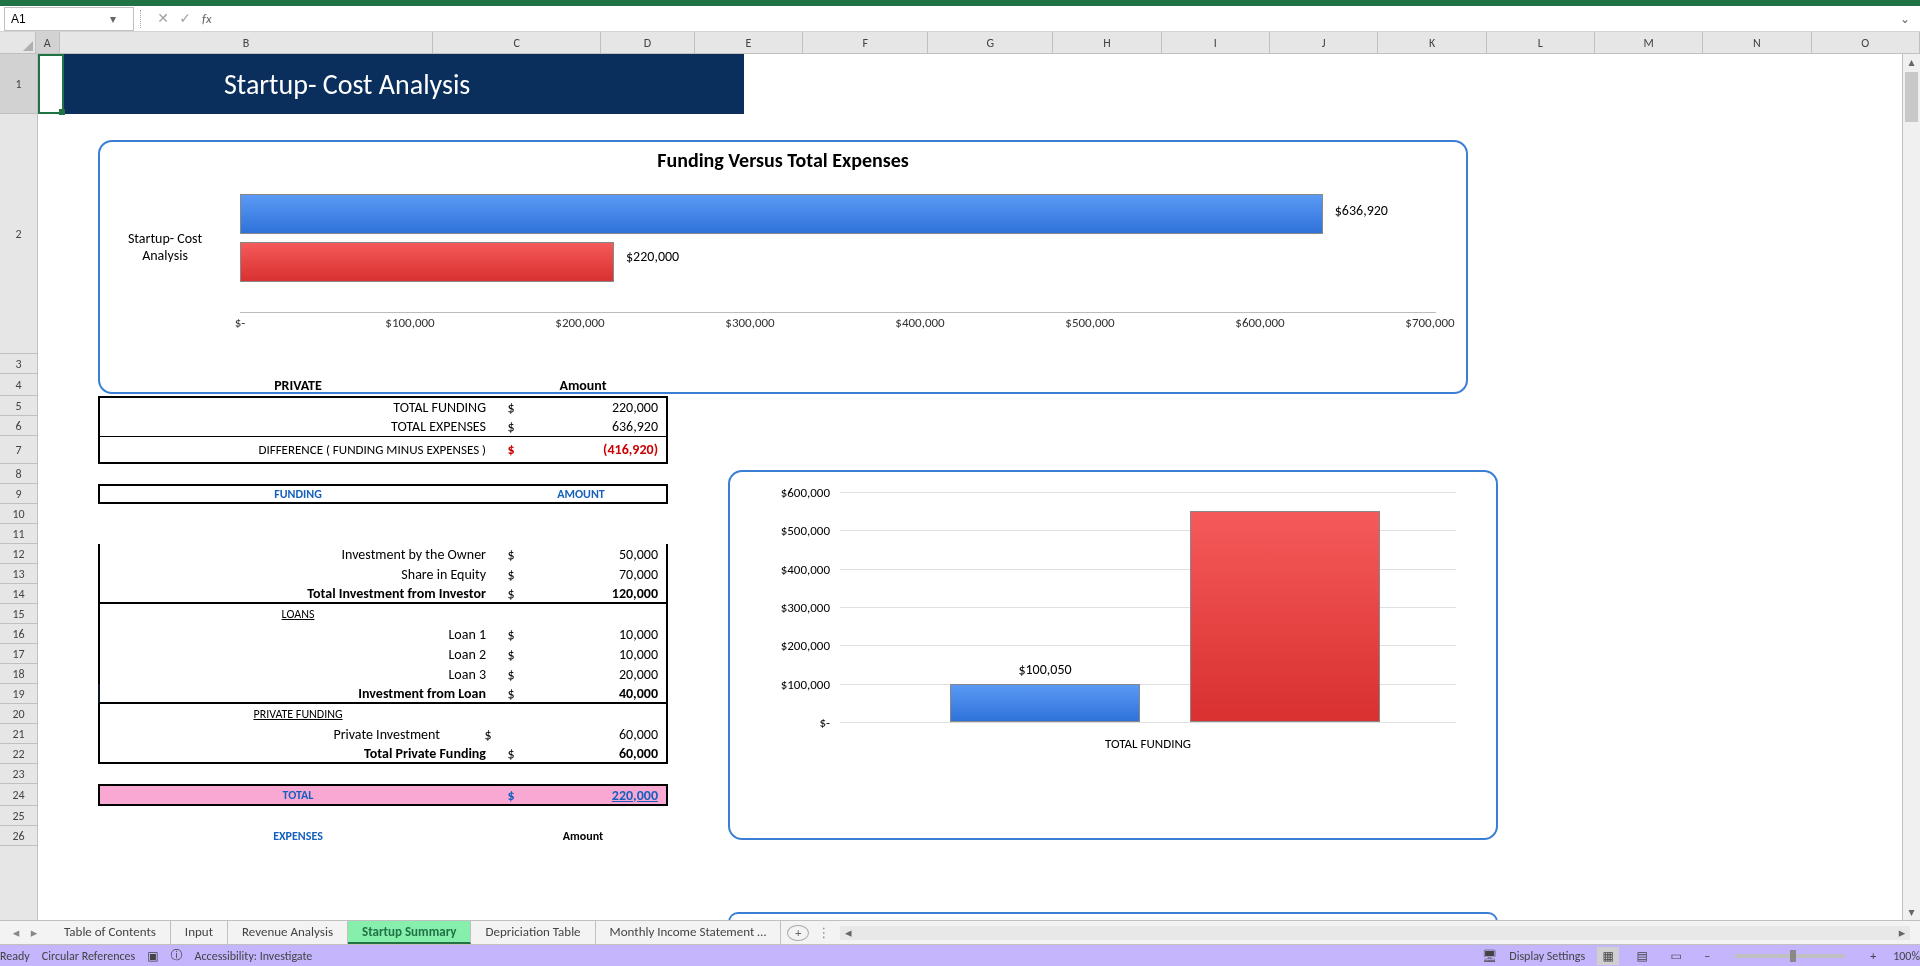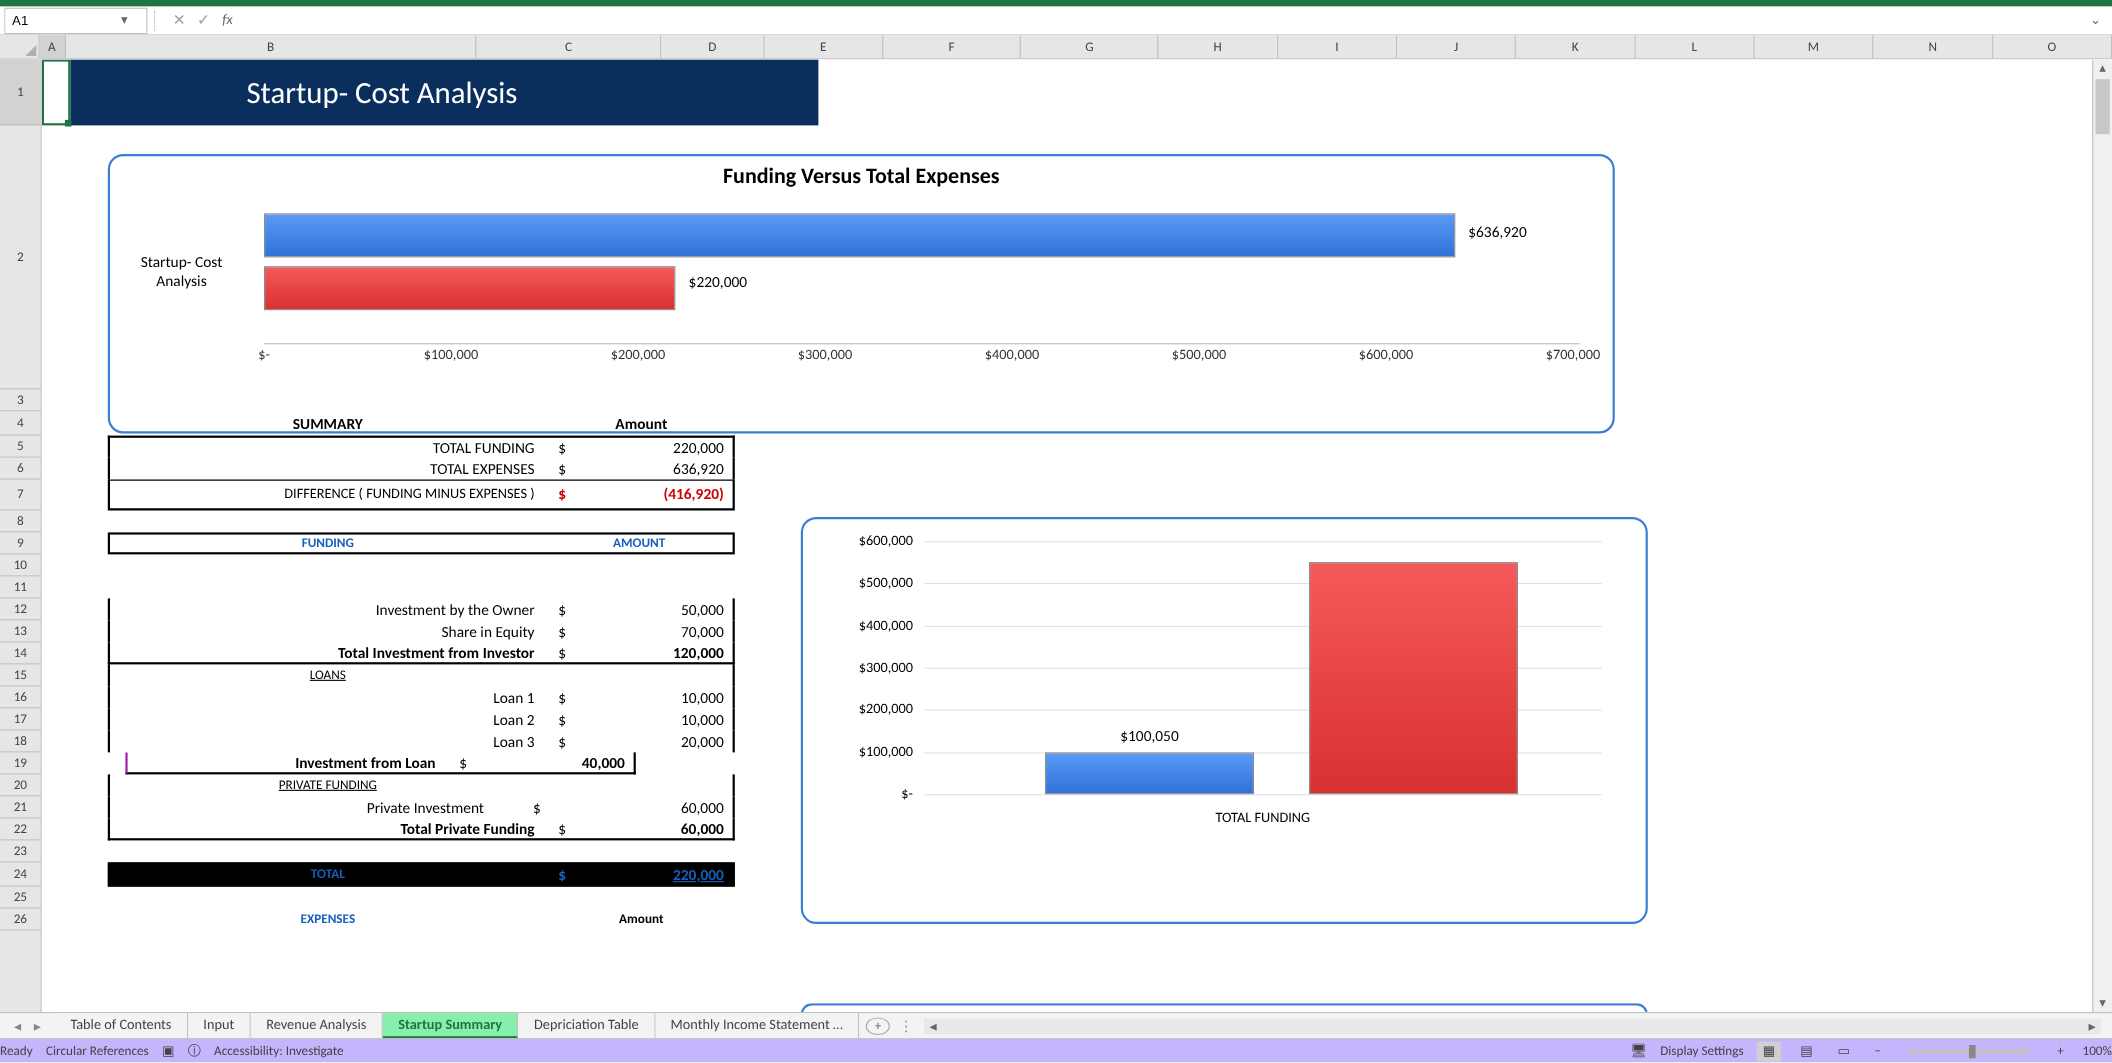--- a/index.html
+++ b/index.html
@@ -209,21 +209,21 @@
           <div class="vbar blue" style="height: 38.3525px; left: 110px; bottom: 30px;"></div>
           <div class="vbar-lbl" style="left: 205px; bottom: 74.3525px;">$100,050</div>
           <div class="vbar red" style="height: 210.833px; left: 350px; bottom: 30px;"></div>
           <div style="position: absolute; left: 0px; right: 0px; top: 244px; text-align: center; font-size: 13px;">TOTAL FUNDING</div>
         </div>
     </div>
 
     <div class="chart-box" style="left:690px; top:858px; width:770px; height:20px; border-bottom:none;"></div>
 
   <div class="cellrow" style="top: 320px; height: 22px; left: 60px; width: 570px;">
-        <div style="flex:1;text-align:center;font-weight:bold;font-size:14px">SUMMARY</div>
+        <div style="flex:1;text-align:center;font-weight:bold;font-size:14px">PRIVATE</div>
         <div style="width:170px;text-align:center;font-weight:bold;font-size:14px">Amount</div>
       </div>
       <div class="cellrow" style="top: 342px; height: 20px; left: 60px; width: 570px;;border:2px solid #000;border-bottom:none">
         <div class="tbl-label">TOTAL FUNDING</div>
         <div class="tbl-cur">$</div>
         <div class="tbl-val">220,000</div>
       </div>
       <div class="cellrow" style="top: 362px; height: 20px; left: 60px; width: 570px;;border-left:2px solid #000;border-right:2px solid #000">
         <div class="tbl-label">TOTAL EXPENSES</div>
         <div class="tbl-cur">$</div>
@@ -265,40 +265,40 @@
       <div class="cellrow" style="top: 590px; height: 20px; left: 60px; width: 570px;;border-left:2px solid #000;border-right:2px solid #000;">
         <div class="tbl-label" style="">Loan 2</div>
         <div class="tbl-cur">$</div>
         <div class="tbl-val" style="">10,000</div>
       </div>
       <div class="cellrow" style="top: 610px; height: 20px; left: 60px; width: 570px;;border-left:2px solid #000;border-right:2px solid #000;">
         <div class="tbl-label" style="">Loan 3</div>
         <div class="tbl-cur">$</div>
         <div class="tbl-val" style="">20,000</div>
       </div>
-      <div class="cellrow" style="top: 630px; height: 20px; left: 76px; width: 464px;;border-left:2px solid #a21caf;border-right:2px solid #000;border-bottom:2px solid #000">
+      <div class="cellrow" style="top: 630px; height: 20px; left: 60px; width: 570px;;border-left:2px solid #0f172a;border-right:2px solid #000;border-bottom:2px solid #000">
         <div class="tbl-label" style="font-weight:bold">Investment from Loan</div>
         <div class="tbl-cur">$</div>
         <div class="tbl-val" style="font-weight:bold">40,000</div>
       </div>
       <div class="cellrow" style="top: 650px; height: 20px; left: 60px; width: 570px;;border:2px solid #000;border-bottom:none;border-top:none">
         <div style="flex:1;text-align:center;text-decoration:underline">PRIVATE FUNDING</div>
         <div style="width:170px"></div>
       </div>
       <div class="cellrow" style="top: 670px; height: 20px; left: 60px; width: 570px;;border-left:2px solid #000;border-right:2px solid #000;gap:23px;">
         <div class="tbl-label" style="">Private Investment</div>
         <div class="tbl-cur">$</div>
         <div class="tbl-val" style="">60,000</div>
       </div>
       <div class="cellrow" style="top: 690px; height: 20px; left: 60px; width: 570px;;border-left:2px solid #000;border-right:2px solid #000;border-bottom:2px solid #000">
         <div class="tbl-label" style="font-weight:bold">Total Private Funding</div>
         <div class="tbl-cur">$</div>
         <div class="tbl-val" style="font-weight:bold">60,000</div>
       </div>
-      <div class="cellrow" style="top: 730px; height: 22px; left: 60px; width: 570px;;border:2px solid #000;background:#000000">
+      <div class="cellrow" style="top: 730px; height: 22px; left: 60px; width: 570px;;border:2px solid #000;background:#f9a8d4">
         <div style="flex:1;text-align:center;font-weight:bold;color:#1560bd">TOTAL</div>
         <div class="tbl-cur" style="color:#1560bd;font-weight:bold">$</div>
         <div class="tbl-val" style="color:#1560bd;font-weight:bold;text-decoration:underline">220,000</div>
       </div>
       <div class="cellrow" style="top: 772px; height: 20px; left: 60px; width: 570px;">
         <div style="flex:1;text-align:center;font-weight:bold;color:#1560bd">EXPENSES</div>
         <div style="width:170px;text-align:center;font-weight:bold">Amount</div>
       </div>
     </div>
 </div>

